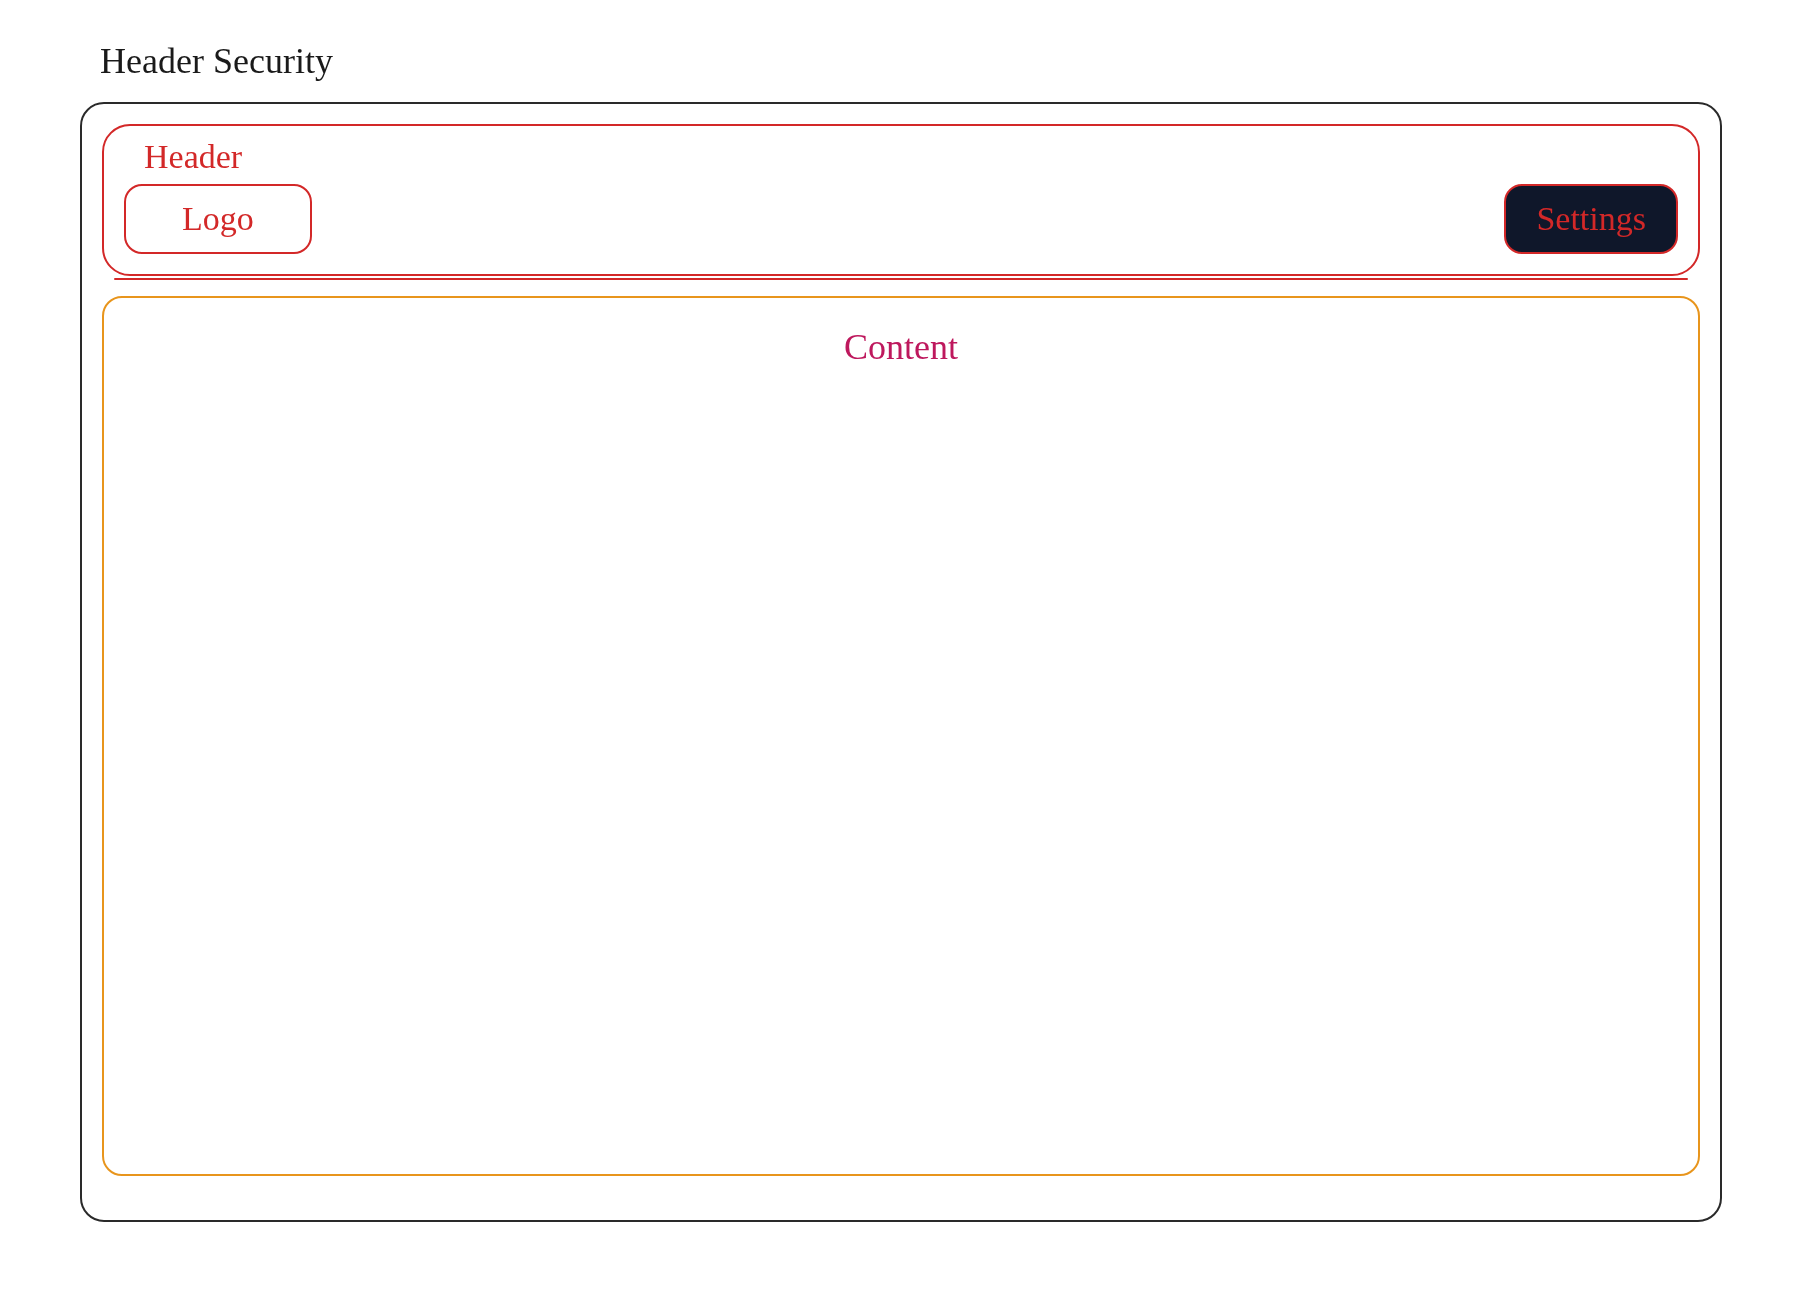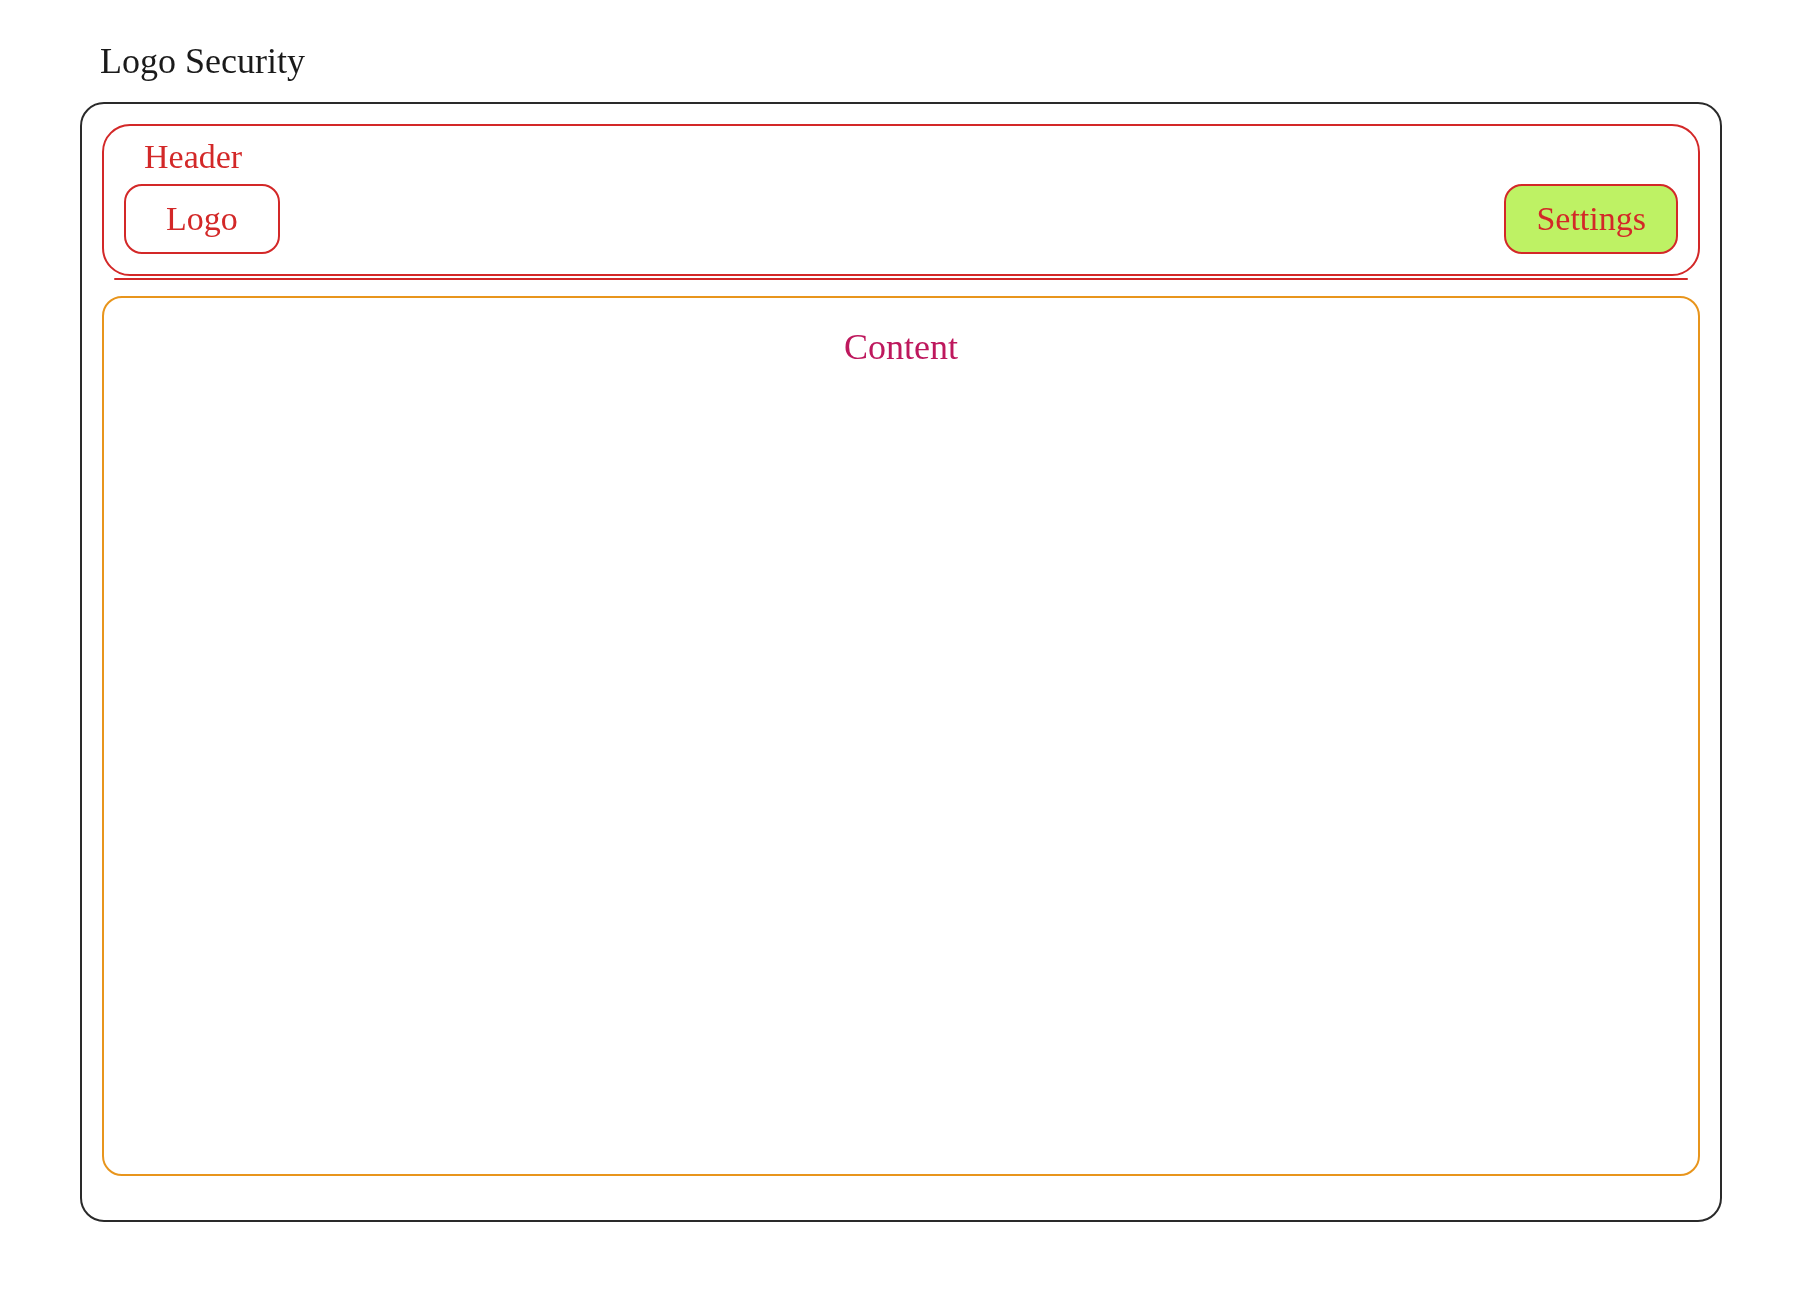--- a/index.html
+++ b/index.html
@@ -51,51 +51,51 @@
       margin-left: 20px;
     }
     .header-row {
       display: flex;
       justify-content: space-between;
       align-items: center;
     }
     .logo-box {
       border: 2.5px solid #d32828;
       border-radius: 18px;
-      padding: 14px 40px;
+      padding: 14px 56px;
       font-size: 34px;
       color: #d32828;
       background: #fff;
     }
     .settings-box {
       border: 2.5px solid #d32828;
       border-radius: 18px;
       padding: 14px 30px;
       font-size: 34px;
       color: #d32828;
-      background: #bef264;
+      background: #0f172a;
       cursor: pointer;
     }
     .content-box {
       border: 2.5px solid #e8951c;
       border-radius: 20px;
       height: 880px;
       padding: 20px;
       text-align: center;
     }
     .content-label {
       font-size: 36px;
       color: #be185d;
       margin-top: 8px;
     }
   </style>
 </head>
 <body>
 
-<div class="page-title">Logo Security</div>
+<div class="page-title">Header Security</div>
 
 <div class="app-frame">
 
   <div class="header-box">
     <div class="header-label">Header</div>
     <div class="header-row">
       <div class="logo-box">Logo</div>
       <div class="settings-box">Settings</div>
     </div>
     <div class="header-double-line"></div>

